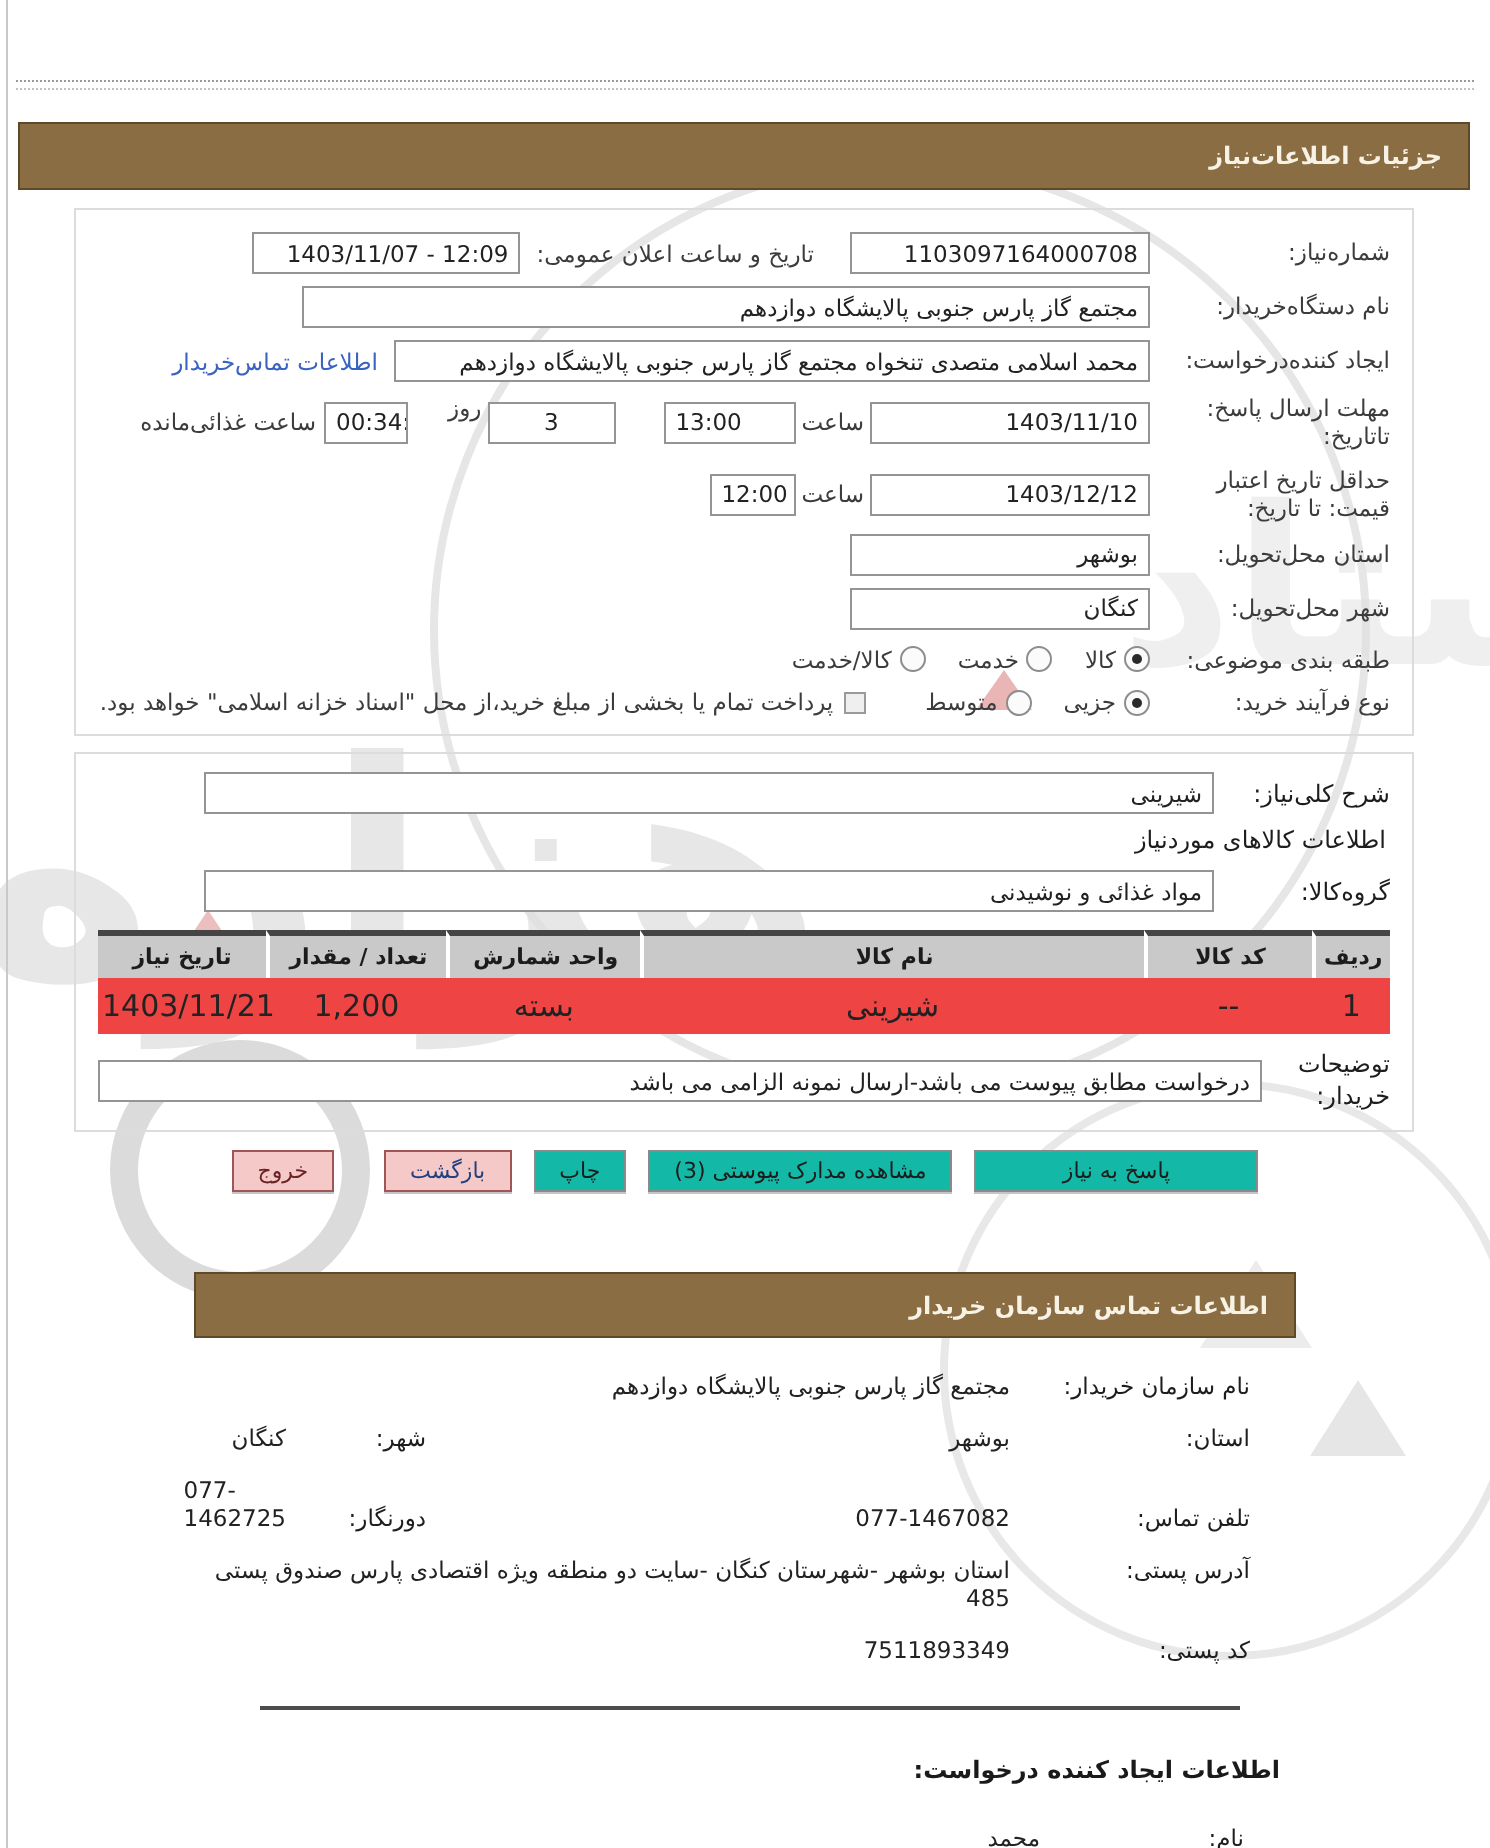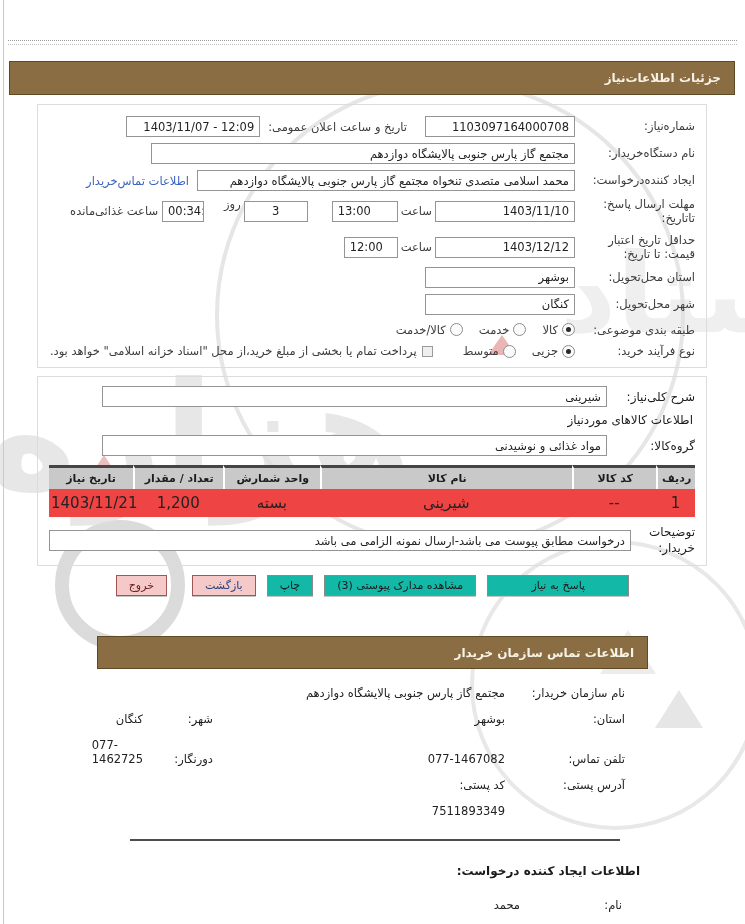--- a/index.html
+++ b/index.html
@@ -129,21 +129,21 @@
         <div class="ibox center" style="width:64px;margin-right:24px">3</div>
         <span style="position:relative;top:-7px;margin:0 3px 0 20px">روز</span>
         <div class="ibox center ltrtxt" style="width:42px">00:34:07</div>
         <span style="margin-right:4px">ساعت غذائی‌مانده</span>
       </div>
 
       <div class="frow" style="align-items:center;margin-bottom:5px">
         <span class="flabel" style="white-space:normal">حداقل تاریخ اعتبار قیمت: تا تاریخ:</span>
         <div class="ibox ltr-r" style="width:140px">1403/12/12</div>
         <span style="margin:0 3px">ساعت</span>
-        <div class="ibox center ltrtxt" style="width:54px">12:00</div>
+        <div class="ibox center ltrtxt" style="width:43px">12:00</div>
       </div>
 
       <div class="frow">
         <span class="flabel">استان محل‌تحویل:</span>
         <div class="ibox" style="width:150px">بوشهر</div>
       </div>
 
       <div class="frow" style="margin-bottom:8px">
         <span class="flabel">شهر محل‌تحویل:</span>
         <div class="ibox" style="width:150px">کنگان</div>
@@ -233,20 +233,21 @@
       <span class="val">بوشهر</span>
       <span class="blabel">شهر:</span>
       <span class="val">کنگان</span>
 
       <span class="blabel">تلفن تماس:</span>
       <span class="val"><span class="ltrtxt">077-1467082</span></span>
       <span class="blabel">دورنگار:</span>
       <span class="val"><span class="ltrtxt">077-1462725</span></span>
 
       <span class="blabel">آدرس پستی:</span>
+      <span class="val span3">استان بوشهر -شهرستان کنگان -سایت دو منطقه ویژه اقتصادی پارس  صندوق پستی 485</span>
 
       <span class="blabel">کد پستی:</span>
       <span class="val span3">7511893349</span>
     </div>
 
     <div class="divider"></div>
 
     <div class="creator-head">اطلاعات ایجاد کننده درخواست:</div>
 
     <div class="creator-rows">

